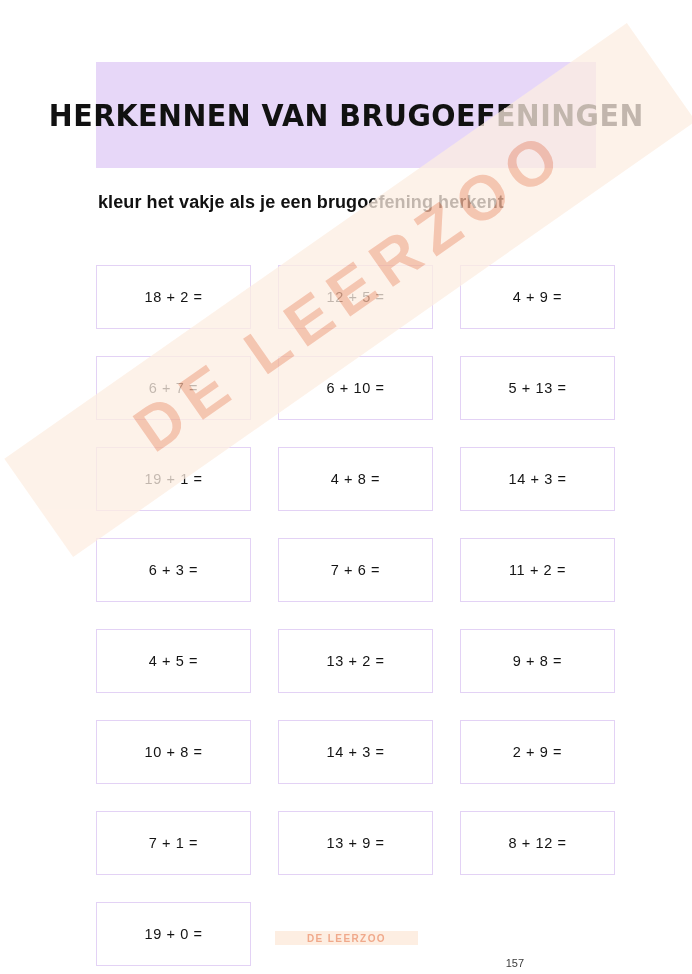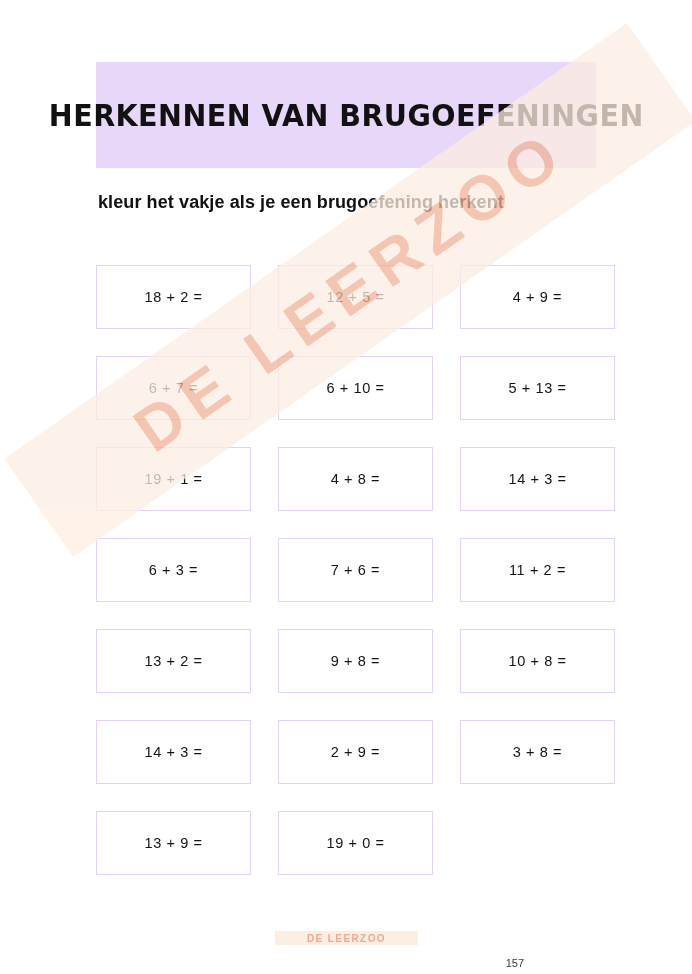--- a/index.html
+++ b/index.html
@@ -148,27 +148,29 @@
     <div class="cell">4 + 9 =</div>
     <div class="cell">6 + 7 =</div>
     <div class="cell">6 + 10 =</div>
     <div class="cell">5 + 13 =</div>
     <div class="cell">19 + 1 =</div>
     <div class="cell">4 + 8 =</div>
     <div class="cell">14 + 3 =</div>
     <div class="cell">6 + 3 =</div>
     <div class="cell">7 + 6 =</div>
     <div class="cell">11 + 2 =</div>
+    <div class="cell">4 + 5 =</div>
     <div class="cell">13 + 2 =</div>
     <div class="cell">9 + 8 =</div>
     <div class="cell">10 + 8 =</div>
     <div class="cell">14 + 3 =</div>
     <div class="cell">2 + 9 =</div>
-    <div class="cell">3 + 8 =</div>
+    <div class="cell">7 + 1 =</div>
     <div class="cell">13 + 9 =</div>
+    <div class="cell">8 + 12 =</div>
     <div class="cell">19 + 0 =</div>
   </div>
 
   <div class="watermark">
     <div class="watermark-text">DE LEERZOO</div>
   </div>
 
   <div class="footer-band">
     <div class="footer-text">DE LEERZOO</div>
   </div>

